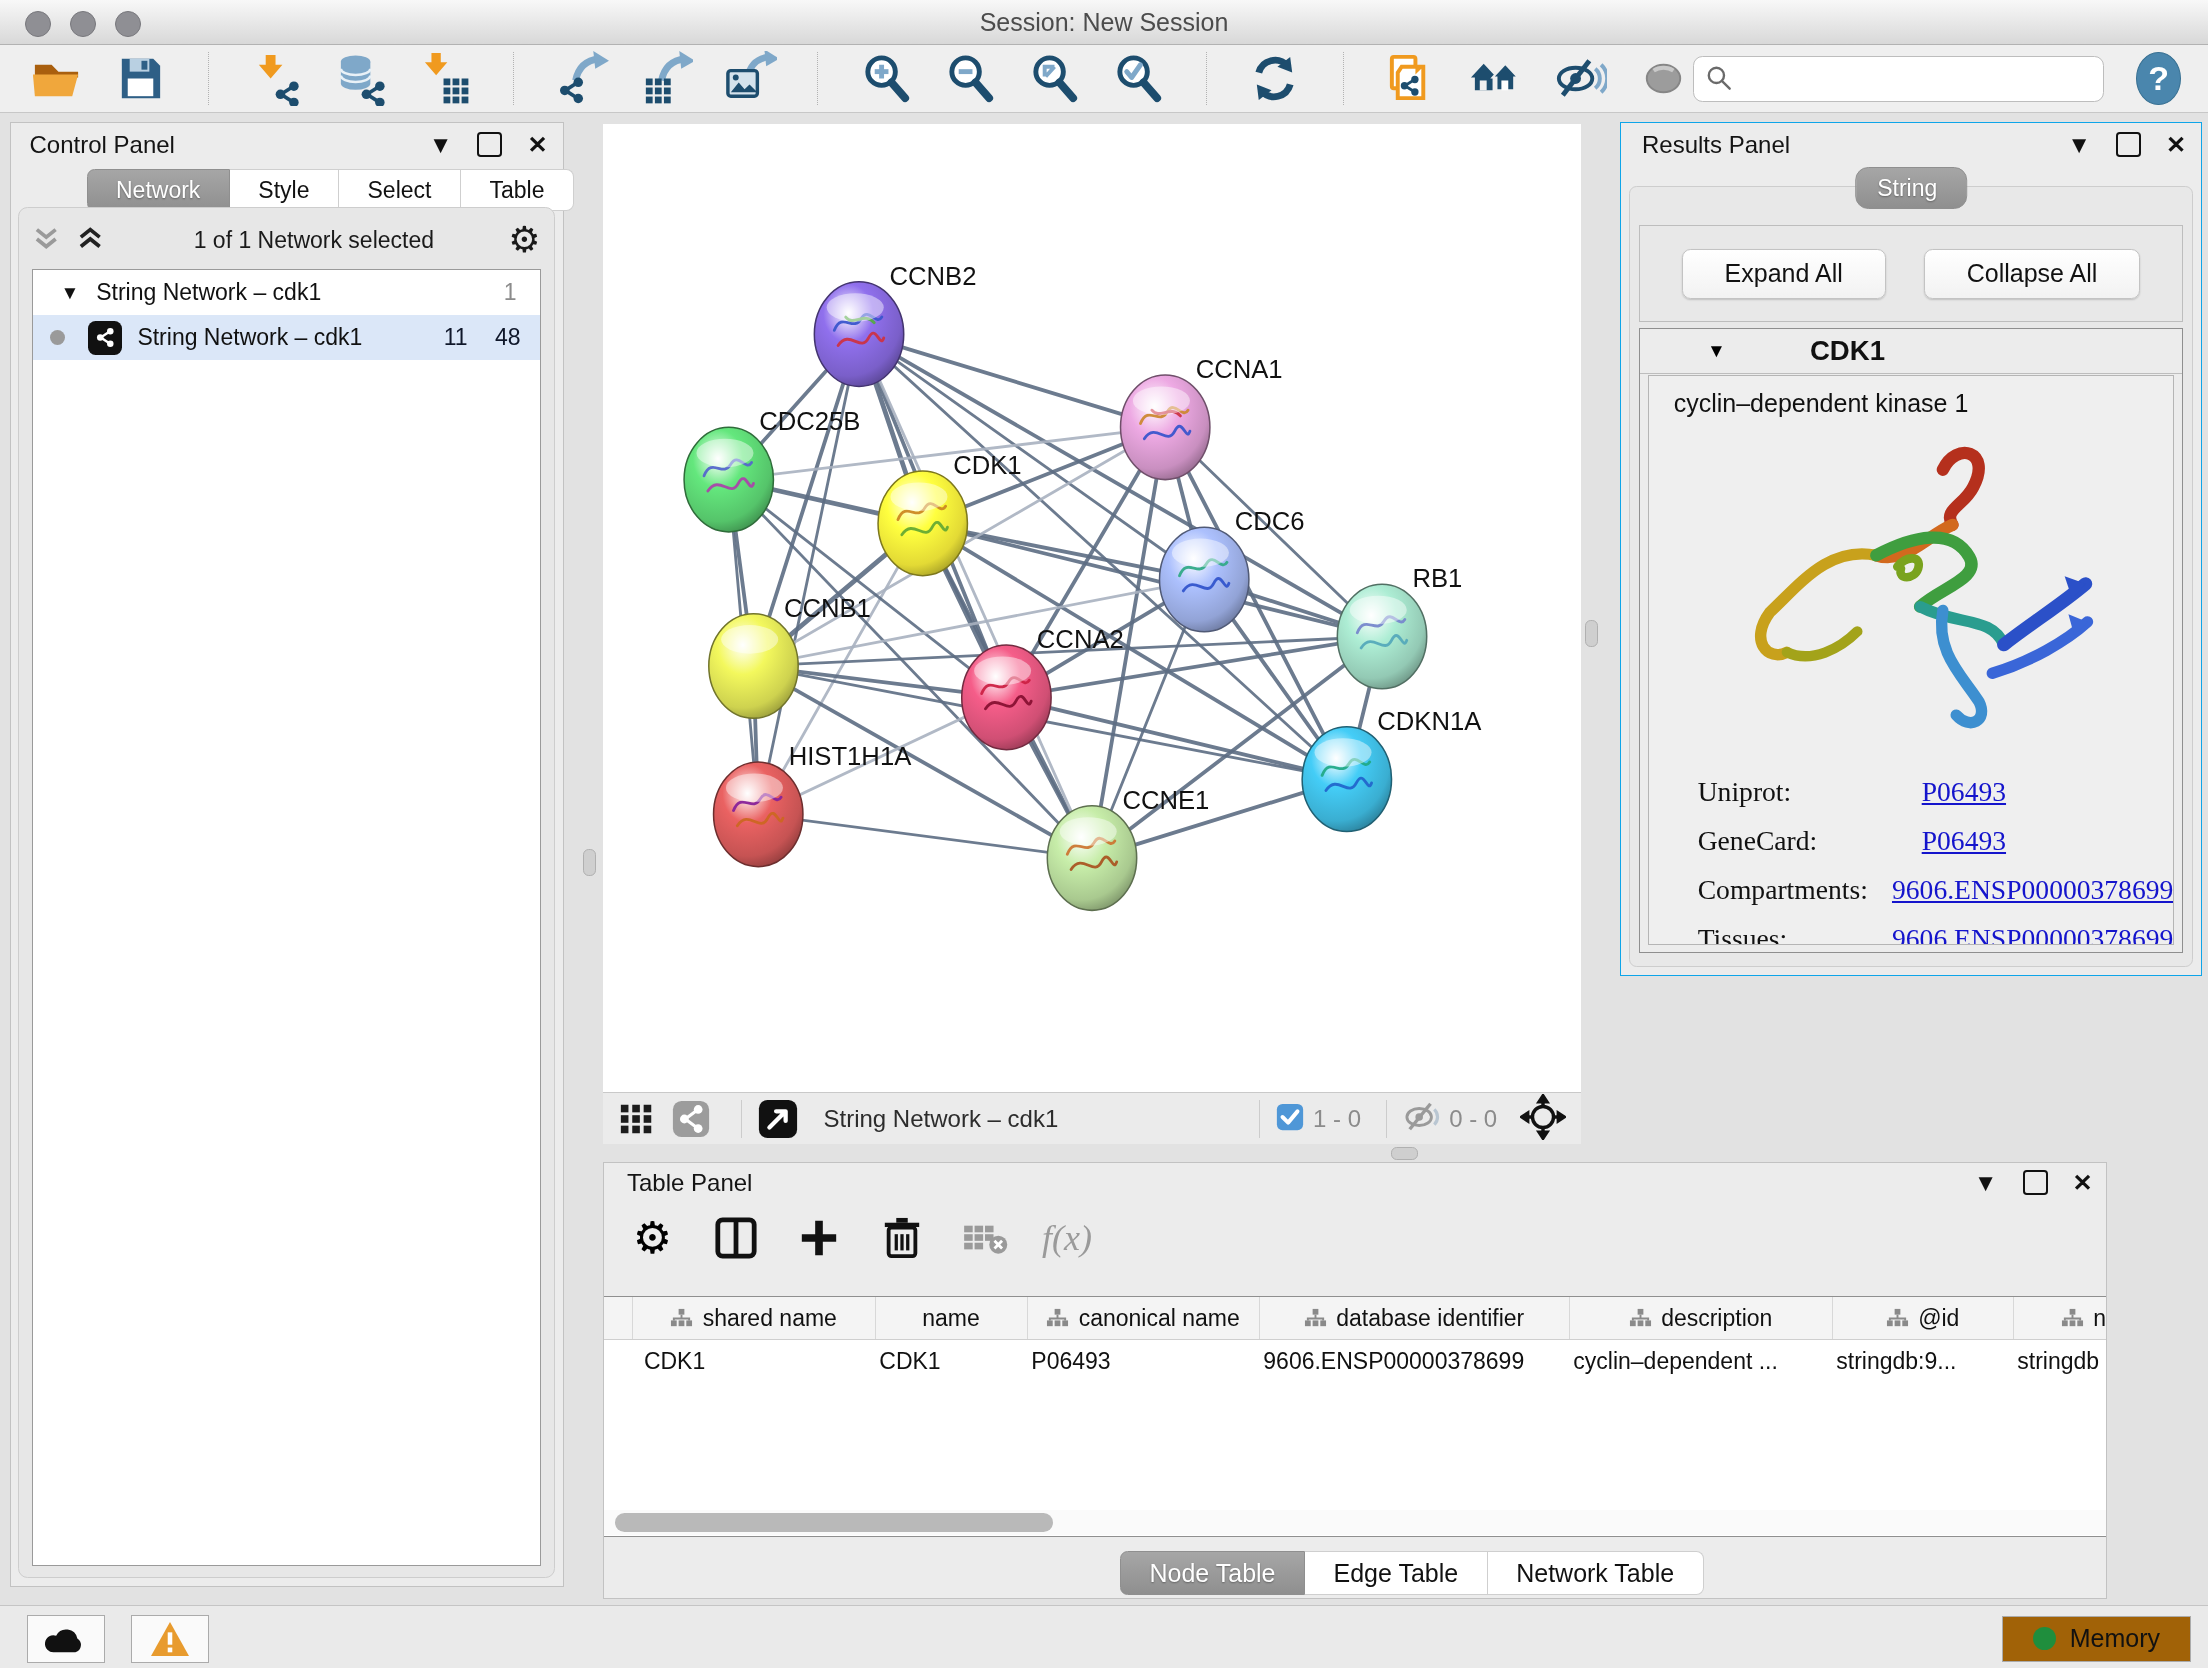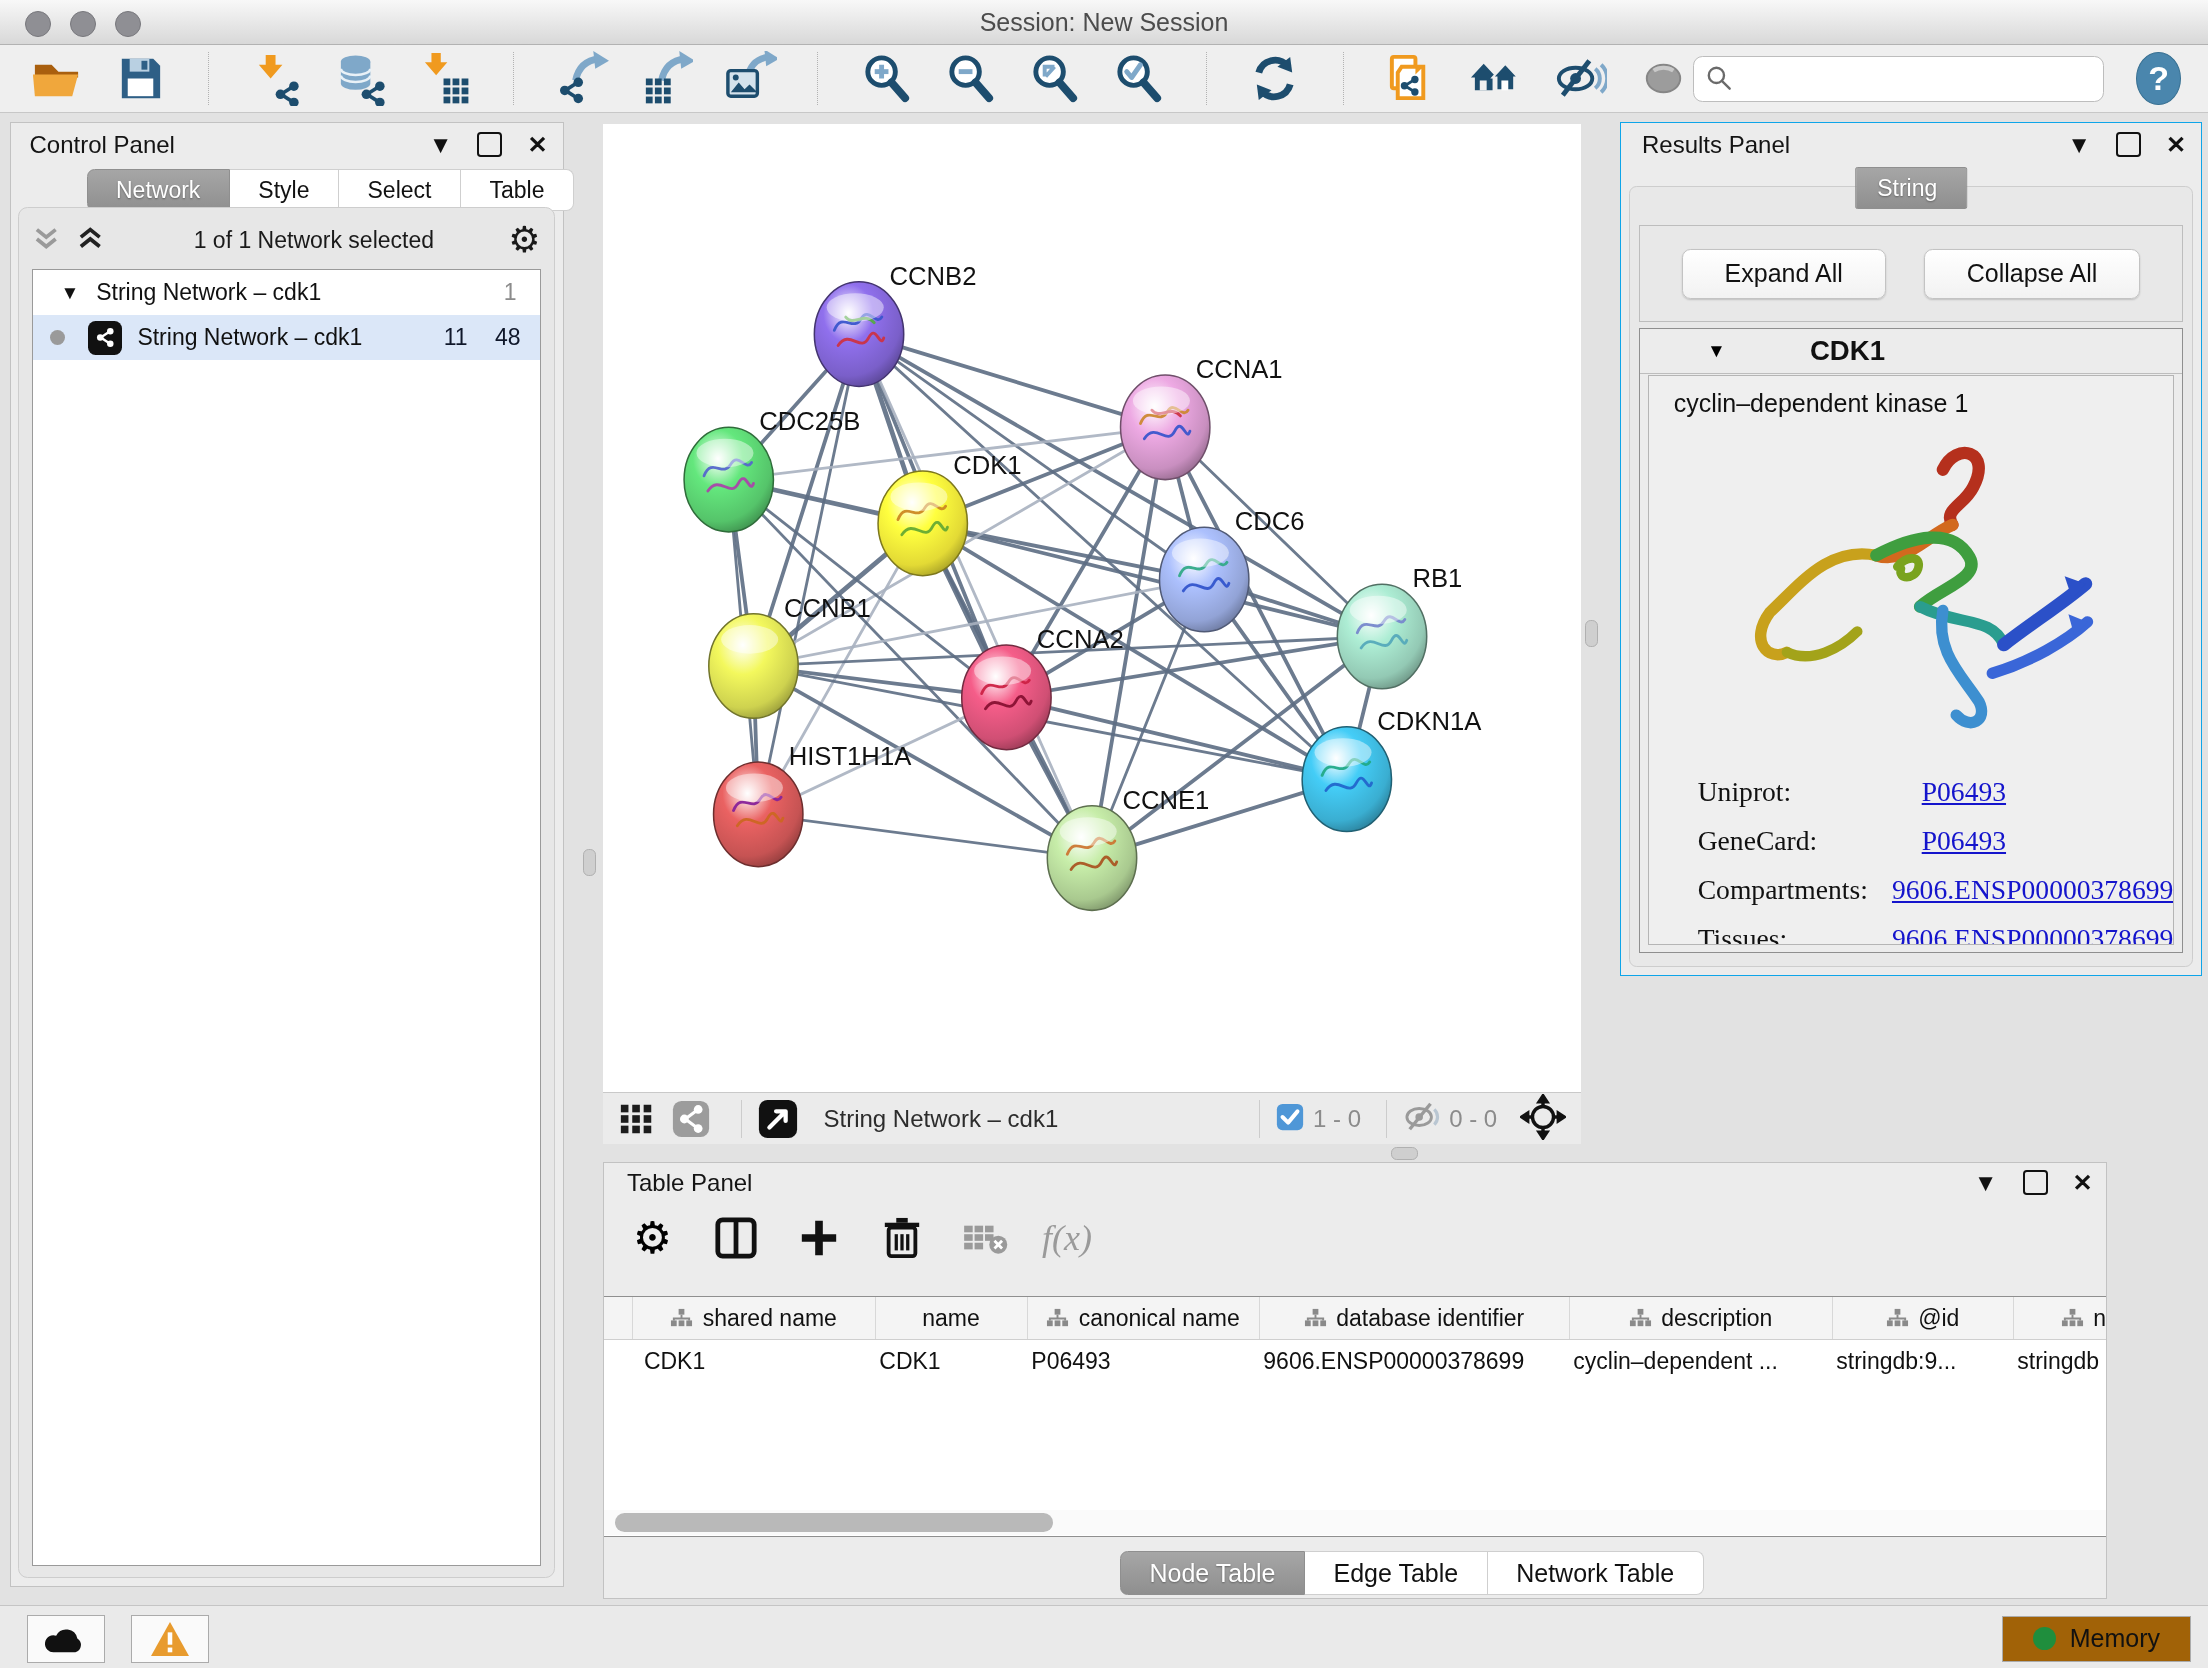--- a/index.html
+++ b/index.html
@@ -52,21 +52,21 @@
   .netstatus{top:1092px;left:603px;width:978px;height:52px;background:#ebebeb;border-top:1px solid #c9c9c9;display:flex;align-items:center;padding:0 15px;box-sizing:border-box;}
   .nsbtn{margin-right:15px;cursor:pointer;display:flex;align-items:center;}
   .nssep{width:0;height:38px;border-left:1px solid #cccccc;margin:0 15px;}
   .nstitle{font-size:24px;color:#2c2c2c;margin-left:9.5px;}
   .nsright{margin-left:auto;display:flex;align-items:center;}
   .nsnum{font-size:24px;color:#8b8b8b;margin:0 9.5px 0 7.6px;}
   
   .rpanel{top:122px;left:1620px;width:582px;height:854px;background:#ececec;border:1px solid #0ea5e9;box-sizing:border-box;}
   .rp-head{position:absolute;top:7.6px;left:21px;right:15px;display:flex;align-items:center;justify-content:space-between;}
   .rp-tab{position:absolute;top:44px;left:50%;transform:translateX(-50%);z-index:2;}
-  .rp-tab .tab{border-radius:2px;padding-left:21px;}
+  .rp-tab .tab{border-radius:13px;padding-left:21px;}
   .rp-body{position:absolute;top:63px;left:7.6px;right:7.6px;bottom:7.6px;background:#e8e8e8;border:1px solid #cdcdcd;border-radius:7.6px;}
   .rp-btnbox{position:absolute;top:38px;left:9.5px;right:9.5px;height:95px;border:1.9px solid #bdbdbd;background:#e8e8e8;display:flex;align-items:center;justify-content:center;gap:38px;}
   .rbtn{background:linear-gradient(#ffffff,#f2f2f2);border:1px solid #c3c3c3;border-radius:8.6px;font-size:25px;color:#111;padding:9.5px 42px;cursor:pointer;box-shadow:0 1px 1.9px rgba(0,0,0,.18);}
   .rp-sec{position:absolute;top:141px;left:9.5px;right:9.5px;bottom:13.3px;border:1px solid #8f8f8f;background:#ececec;}
   .sec-head{height:44px;display:flex;align-items:center;border-bottom:1px solid #bdbdbd;}
   .sec-head .caret{margin:0 0 0 67px;font-size:19px;cursor:pointer;}
   .sec-head .gname{font-size:27.6px;font-weight:bold;margin-left:84px;color:#111;}
   .sec-body{position:absolute;top:46px;left:7.6px;right:7.6px;bottom:7.6px;border:1px solid #b5b5b5;background:#efefef;overflow:hidden;}
   .gdesc{font-size:25px;color:#111;margin:13.3px 0 0 25px;}
   .gimg{display:block;margin:5.7px auto 0 auto;}

